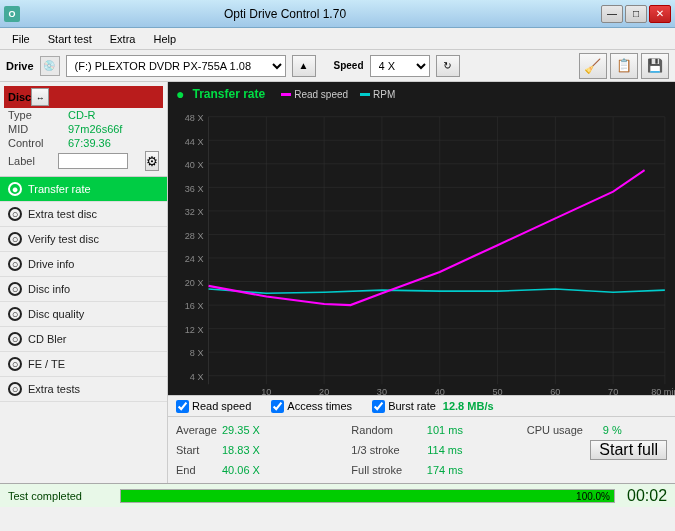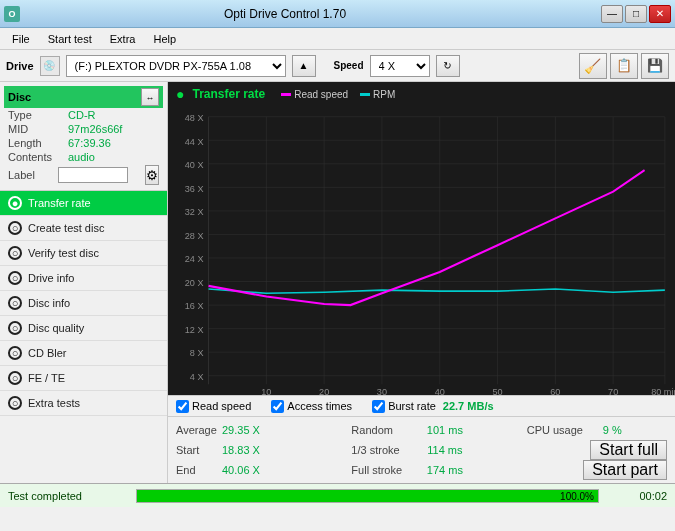--- a/index.html
+++ b/index.html
@@ -27,21 +27,21 @@
     .speed-select { height: 22px; border: 1px solid #999; background: white; font-size: 11px; padding: 0 4px; width: 60px; }
     .toolbar-btns { display: flex; gap: 3px; margin-left: auto; }
     .toolbar-icon-btn { width: 28px; height: 26px; border: 1px solid #999; background: linear-gradient(to bottom, #f8f8f8, #e0e0e0); cursor: pointer; display: flex; align-items: center; justify-content: center; }
 
     
     .main-content { display: flex; height: calc(531px - 28px - 22px - 32px - 24px - 24px); }
 
     
     .sidebar { width: 168px; background: #f0f0f0; border-right: 1px solid #ccc; display: flex; flex-direction: column; flex-shrink: 0; }
     .disc-panel { padding: 4px; border-bottom: 1px solid #ccc; }
-    .disc-header { display: flex; align-items: center; justify-content: space-between; background: #22c55e; padding: 2px 4px; }
+    .disc-header { display: flex; align-items: center; background: #b91c1c; padding: 2px 4px; }
     .disc-header-text { font-size: 11px; font-weight: bold; }
     .disc-header-btn { width: 18px; height: 18px; border: 1px solid #999; background: linear-gradient(to bottom, #f8f8f8, #e0e0e0); cursor: pointer; display: flex; align-items: center; justify-content: center; font-size: 9px; }
     .disc-row { display: flex; align-items: center; padding: 1px 4px; }
     .disc-row-label { color: #444; width: 60px; font-size: 11px; }
     .disc-row-value { color: #00aa44; font-size: 11px; }
     .disc-row-input { width: 70px; height: 16px; border: 1px solid #999; background: white; font-size: 10px; }
     .label-row { display: flex; align-items: center; padding: 1px 4px; gap: 15px; }
     .label-btn { width: 20px; height: 20px; border: 1px solid #999; background: linear-gradient(to bottom, #f8f8f8, #e0e0e0); cursor: pointer; display: flex; align-items: center; justify-content: center; margin-left: 2px; }
 
     
@@ -74,26 +74,26 @@
     .stat-row { display: flex; align-items: center; gap: 6px; height: 18px; }
     .stat-label { font-size: 11px; color: #444; width: 40px; }
     .stat-value { font-size: 11px; color: #00aa44; width: 50px; }
     .stat-label2 { font-size: 11px; color: #444; width: 65px; }
     .stat-value2 { font-size: 11px; color: #00aa44; width: 45px; text-align: center; }
     .stat-label3 { font-size: 11px; color: #444; width: 70px; }
     .stat-value3 { font-size: 11px; color: #00aa44; width: 30px; }
     .btn-full { margin-left: auto; height: 20px; border: 1px solid #999; background: linear-gradient(to bottom, #f8f8f8, #ddd); cursor: pointer; font-size: 16px; padding: 0 8px; }
 
     
-    .status-bar { height: 24px; background: #e8f8e8; border-top: 1px solid #aaa; display: flex; align-items: center; padding: 0 8px; gap: 24px; }
+    .status-bar { height: 24px; background: #e8f8e8; border-top: 1px solid #aaa; display: flex; align-items: center; padding: 0 8px; gap: 8px; }
     .status-text { font-size: 11px; color: #004400; width: 100px; }
     .progress-container { flex: 1; height: 14px; background: #ccc; border: 1px solid #aaa; position: relative; margin: 0 4px; }
     .progress-bar { height: 100%; background: #00cc00; }
     .progress-text { position: absolute; right: 4px; top: 0; line-height: 14px; font-size: 10px; color: #000; }
-    .status-time { font-size: 11px; color: #004400; width: 40px; text-align: right; }
+    .status-time { font-size: 16px; color: #004400; width: 40px; text-align: right; }
 
     
     .status-window-btn { background: linear-gradient(to bottom, #f8f8f8, #ddd); border: 1px solid #999; cursor: pointer; font-size: 11px; padding: 2px 8px; height: 20px; }
   </style>
 </head>
 <body>
 
 <div class="title-bar">
   <div class="title-bar-left">
     <div class="title-bar-icon">O</div>
@@ -143,42 +143,38 @@
       </div>
       <div class="disc-row">
         <span class="disc-row-label">Type</span>
         <span class="disc-row-value">CD-R</span>
       </div>
       <div class="disc-row">
         <span class="disc-row-label">MID</span>
         <span class="disc-row-value">97m26s66f</span>
       </div>
       <div class="disc-row">
-        <span class="disc-row-label">Length</span>
+        <span class="disc-row-label">Control</span>
         <span class="disc-row-value">67:39.36</span>
-      </div>
-      <div class="disc-row">
-        <span class="disc-row-label">Contents</span>
-        <span class="disc-row-value">audio</span>
       </div>
       <div class="label-row">
         <span class="disc-row-label">Label</span>
         <input class="disc-row-input" type="text" value="" style="">
         <button class="label-btn">⚙</button>
       </div>
     </div>
 
     <div class="nav-items">
       <div class="nav-item active">
         <div class="nav-icon">●</div>
         <span>Transfer rate</span>
       </div>
       <div class="nav-item">
         <div class="nav-icon">○</div>
-        <span>Create test disc</span>
+        <span>Extra test disc</span>
       </div>
       <div class="nav-item">
         <div class="nav-icon">○</div>
         <span>Verify test disc</span>
       </div>
       <div class="nav-item">
         <div class="nav-icon">○</div>
         <span>Drive info</span>
       </div>
       <div class="nav-item">
@@ -284,21 +280,21 @@
         <input type="checkbox" checked="" style="">
         <span>Read speed</span>
       </div>
       <div class="checkbox-item">
         <input type="checkbox" checked="" style="">
         <span>Access times</span>
       </div>
       <div class="checkbox-item">
         <input type="checkbox" checked="" style="">
         <span>Burst rate</span>
-        <span class="burst-value">22.7 MB/s</span>
+        <span class="burst-value">12.8 MB/s</span>
       </div>
     </div>
 
     <div class="stats-bar">
 
       <div class="stats-col">
         <div class="stat-row">
           <span class="stat-label">Average</span>
           <span class="stat-value">29.35 X</span>
         </div>
@@ -327,23 +323,20 @@
         </div>
       </div>
 
       <div class="stats-col" style="flex:0.8;">
         <div class="stat-row">
           <span class="stat-label3">CPU usage</span>
           <span class="stat-value3">9 %</span>
         </div>
         <div class="stat-row" style="justify-content:flex-end;">
           <button class="btn-full">Start full</button>
-        </div>
-        <div class="stat-row" style="justify-content:flex-end;">
-          <button class="btn-full">Start part</button>
         </div>
       </div>
     </div>
   </div>
 </div>
 
 <div class="status-bar">
   <span class="status-text">Test completed</span>
   <div class="progress-container">
     <div class="progress-bar" style="width:100%;"></div>

